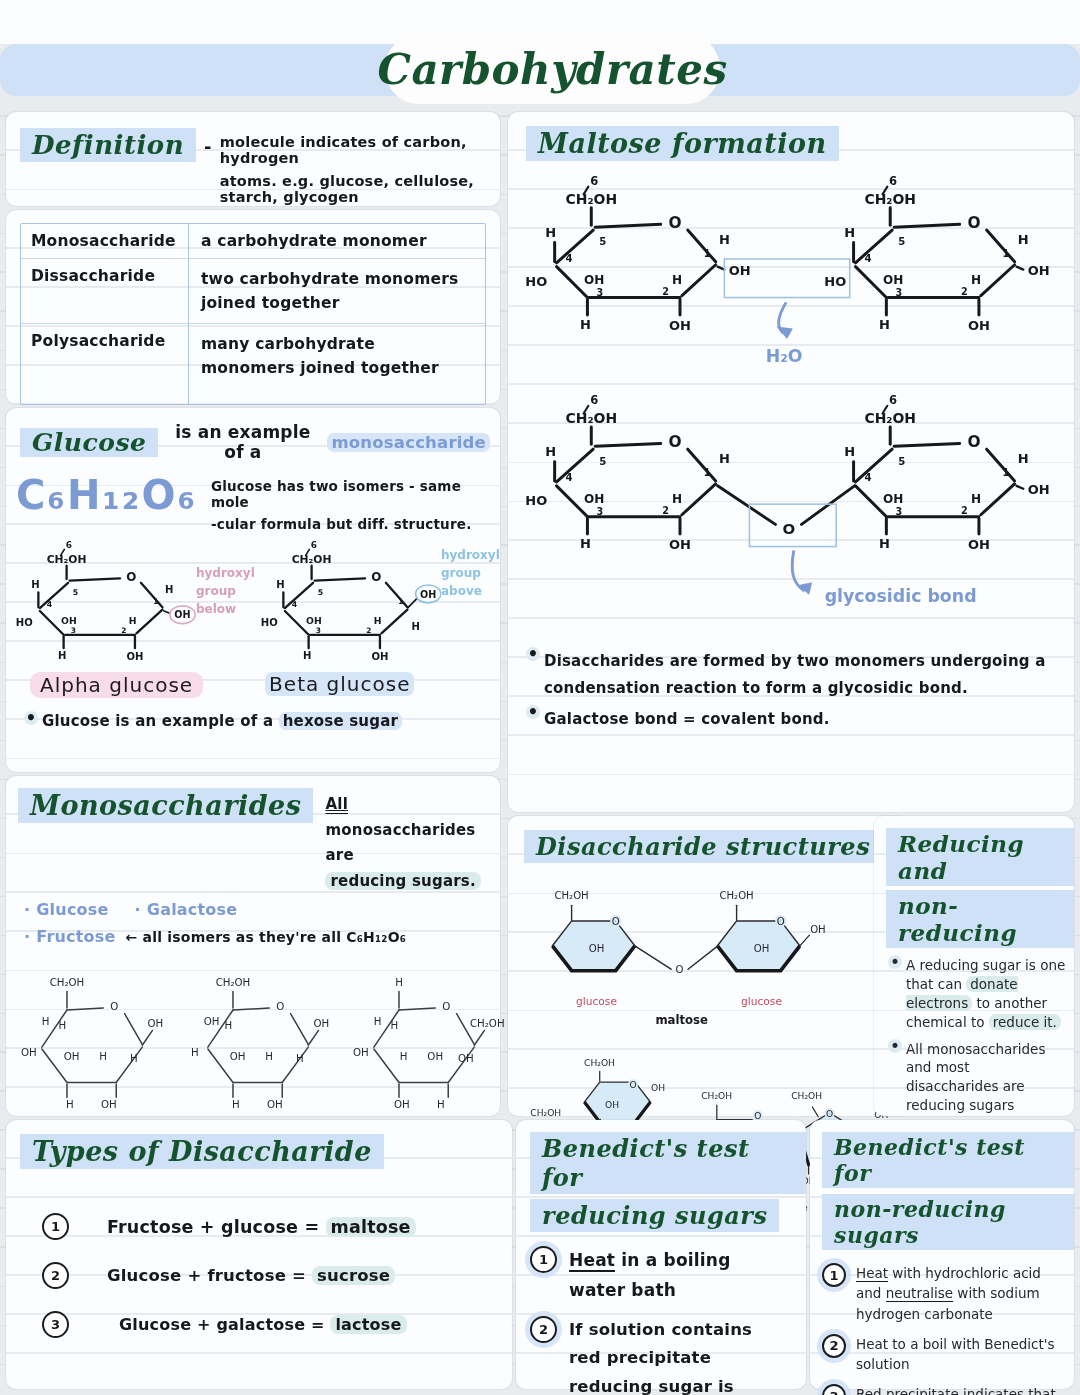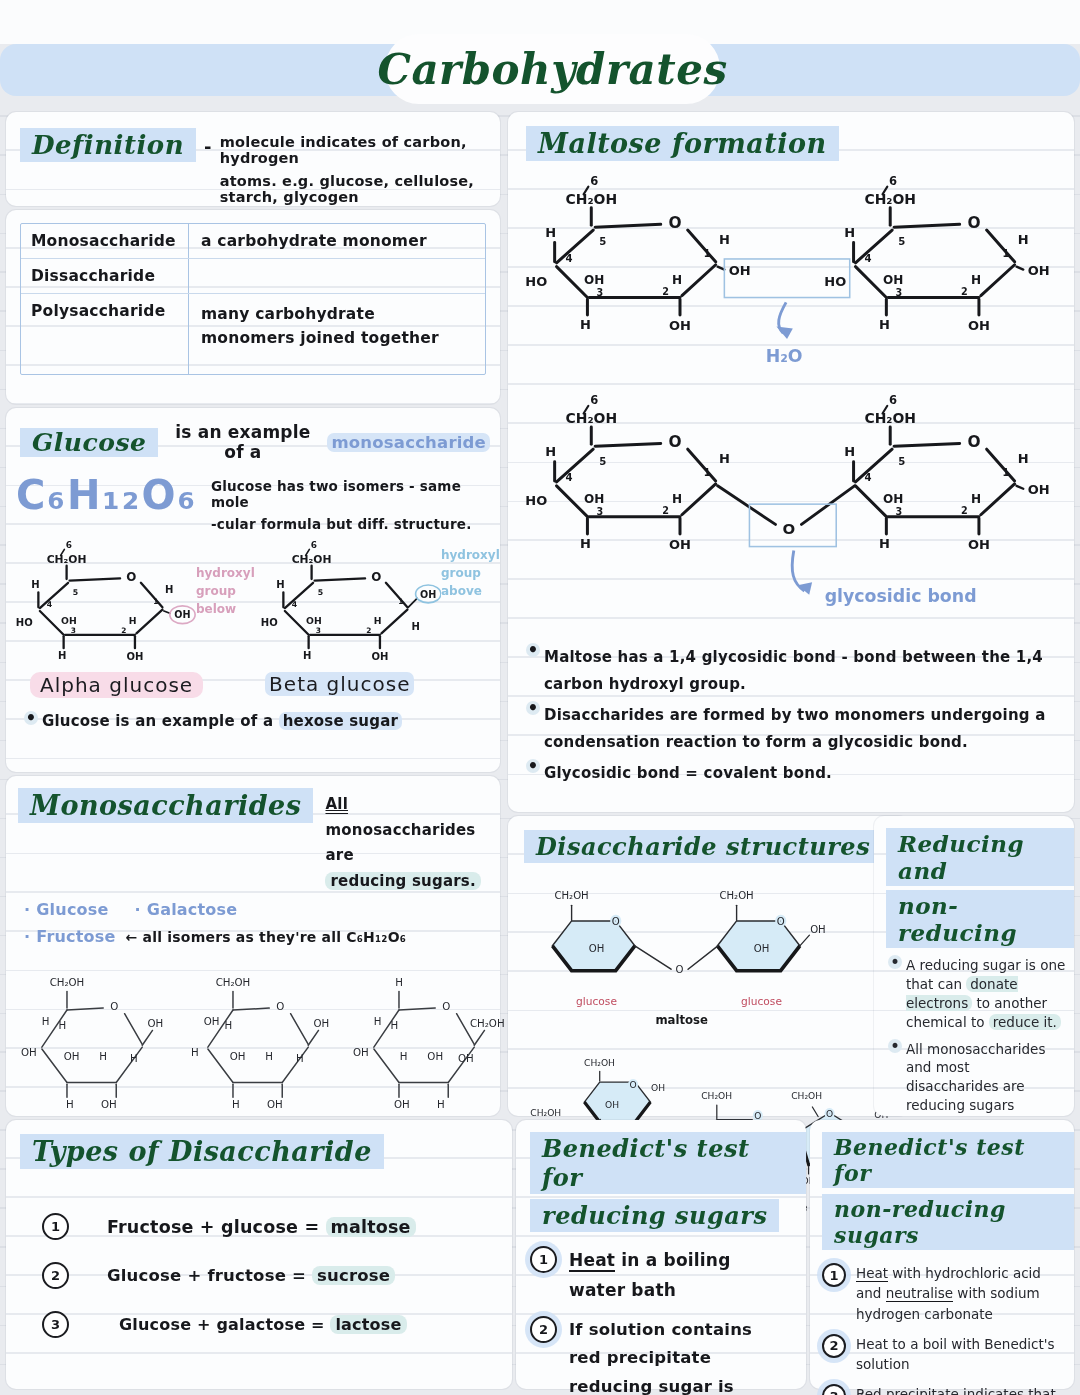--- a/index.html
+++ b/index.html
@@ -64,20 +64,21 @@
 </div>
 
 <div class="card" style="left:6px;top:210px;width:494px;height:194px;">
   <div style="margin:13px 14px;border:1.5px solid #a9c4e4;border-radius:2px;">
     <div style="display:grid;grid-template-columns:168px 1fr;border-bottom:1px solid #c9d9ec;">
       <div class="hand" style="padding:8px 10px;border-right:1.5px solid #a9c4e4;">Monosaccharide</div>
       <div class="hand" style="padding:8px 12px;">a carbohydrate monomer</div>
     </div>
     <div style="display:grid;grid-template-columns:168px 1fr;border-bottom:1px solid #c9d9ec;">
       <div class="hand" style="padding:8px 10px;border-right:1.5px solid #a9c4e4;">Dissaccharide</div>
+      <div class="hand" style="padding:8px 12px;line-height:1.55;">two carbohydrate monomers joined together</div>
     </div>
     <div style="display:grid;grid-template-columns:168px 1fr;">
       <div class="hand" style="padding:8px 10px;border-right:1.5px solid #a9c4e4;height:64px;">Polysaccharide</div>
       <div class="hand" style="padding:8px 12px;line-height:1.55;">many carbohydrate monomers joined together</div>
     </div>
   </div>
 </div>
 
 <div class="card" style="left:6px;top:408px;width:494px;height:364px;">
   <div class="row" style="padding:14px 10px 0 14px;gap:9px;align-items:center;">
@@ -391,23 +392,22 @@
         </g>
         <line x1="207" y1="101" x2="267" y2="141" stroke="#17181c" stroke-width="3" stroke-linecap="round"></line>
         <line x1="294" y1="141" x2="349" y2="101" stroke="#17181c" stroke-width="3" stroke-linecap="round"></line>
         <text x="281" y="151" font-size="15.5" font-weight="bold" fill="#17181c" text-anchor="middle">O</text>
         <rect x="240" y="120" width="90" height="44" fill="none" stroke="#9fc2e2" stroke-width="1.6"></rect>
         <path d="M 286,168 C 282,190 285,202 297,210" fill="none" stroke="#7d9bd3" stroke-width="3"></path>
         <polygon points="290,204 302,214 305,201" fill="#7d9bd3"></polygon>
         <text x="318" y="222" font-size="18" font-weight="bold" fill="#7d9bd3" text-anchor="start">glycosidic bond</text>
       </svg></div>
   <div style="padding:12px 16px 0 16px;">
-    <div class="bullet hand" style="font-size:15px;line-height:1.8;">Maltose has a 1,4 glycosidic bond - bond between the 1,4 carbon hydroxyl group.</div>
     <div class="bullet hand" style="font-size:15px;line-height:1.8;margin-top:4px;">Disaccharides are formed by two monomers undergoing a condensation reaction to form a glycosidic bond.</div>
-    <div class="bullet hand" style="font-size:15px;line-height:1.8;margin-top:4px;">Glycosidic bond = covalent bond.</div>
+    <div class="bullet hand" style="font-size:15px;line-height:1.8;margin-top:4px;">Galactose bond = covalent bond.</div>
   </div>
 </div>
 
 <div class="card" style="left:508px;top:816px;width:400px;height:300px;">
   <div style="padding:14px 0 0 16px;">
     <span class="pill script" style="font-size:24px;">Disaccharide structures</span>
   </div>
   <div style="padding:6px 0 0 14px;"><svg viewBox="0 0 310 150" width="330" height="160">
         <polygon points="28.6,72 46.599999999999994,48.599999999999994 88,48.599999999999994 106,72 88,95.4 46.599999999999994,95.4" fill="#d6ebf7" stroke="#2a2c30" stroke-width="1.4"></polygon>
         <path d="M 28.6,72 L 46.599999999999994,95.4 L 88,95.4 L 106,72" fill="none" stroke="#17181a" stroke-width="3.4"></path>

